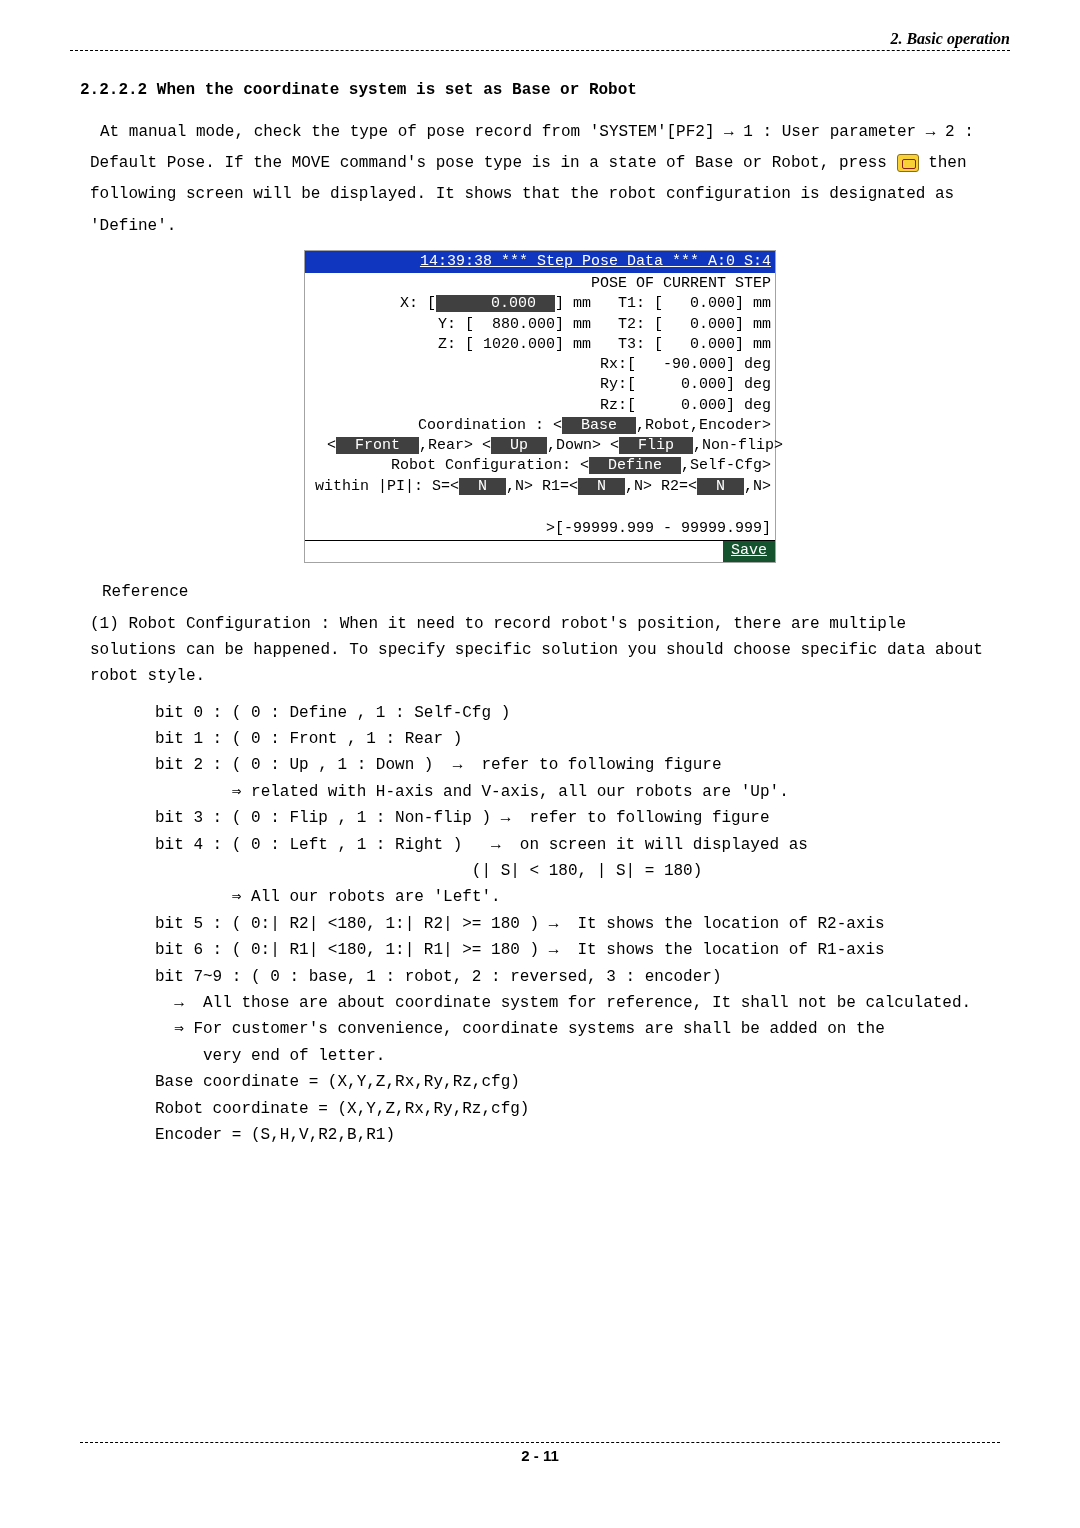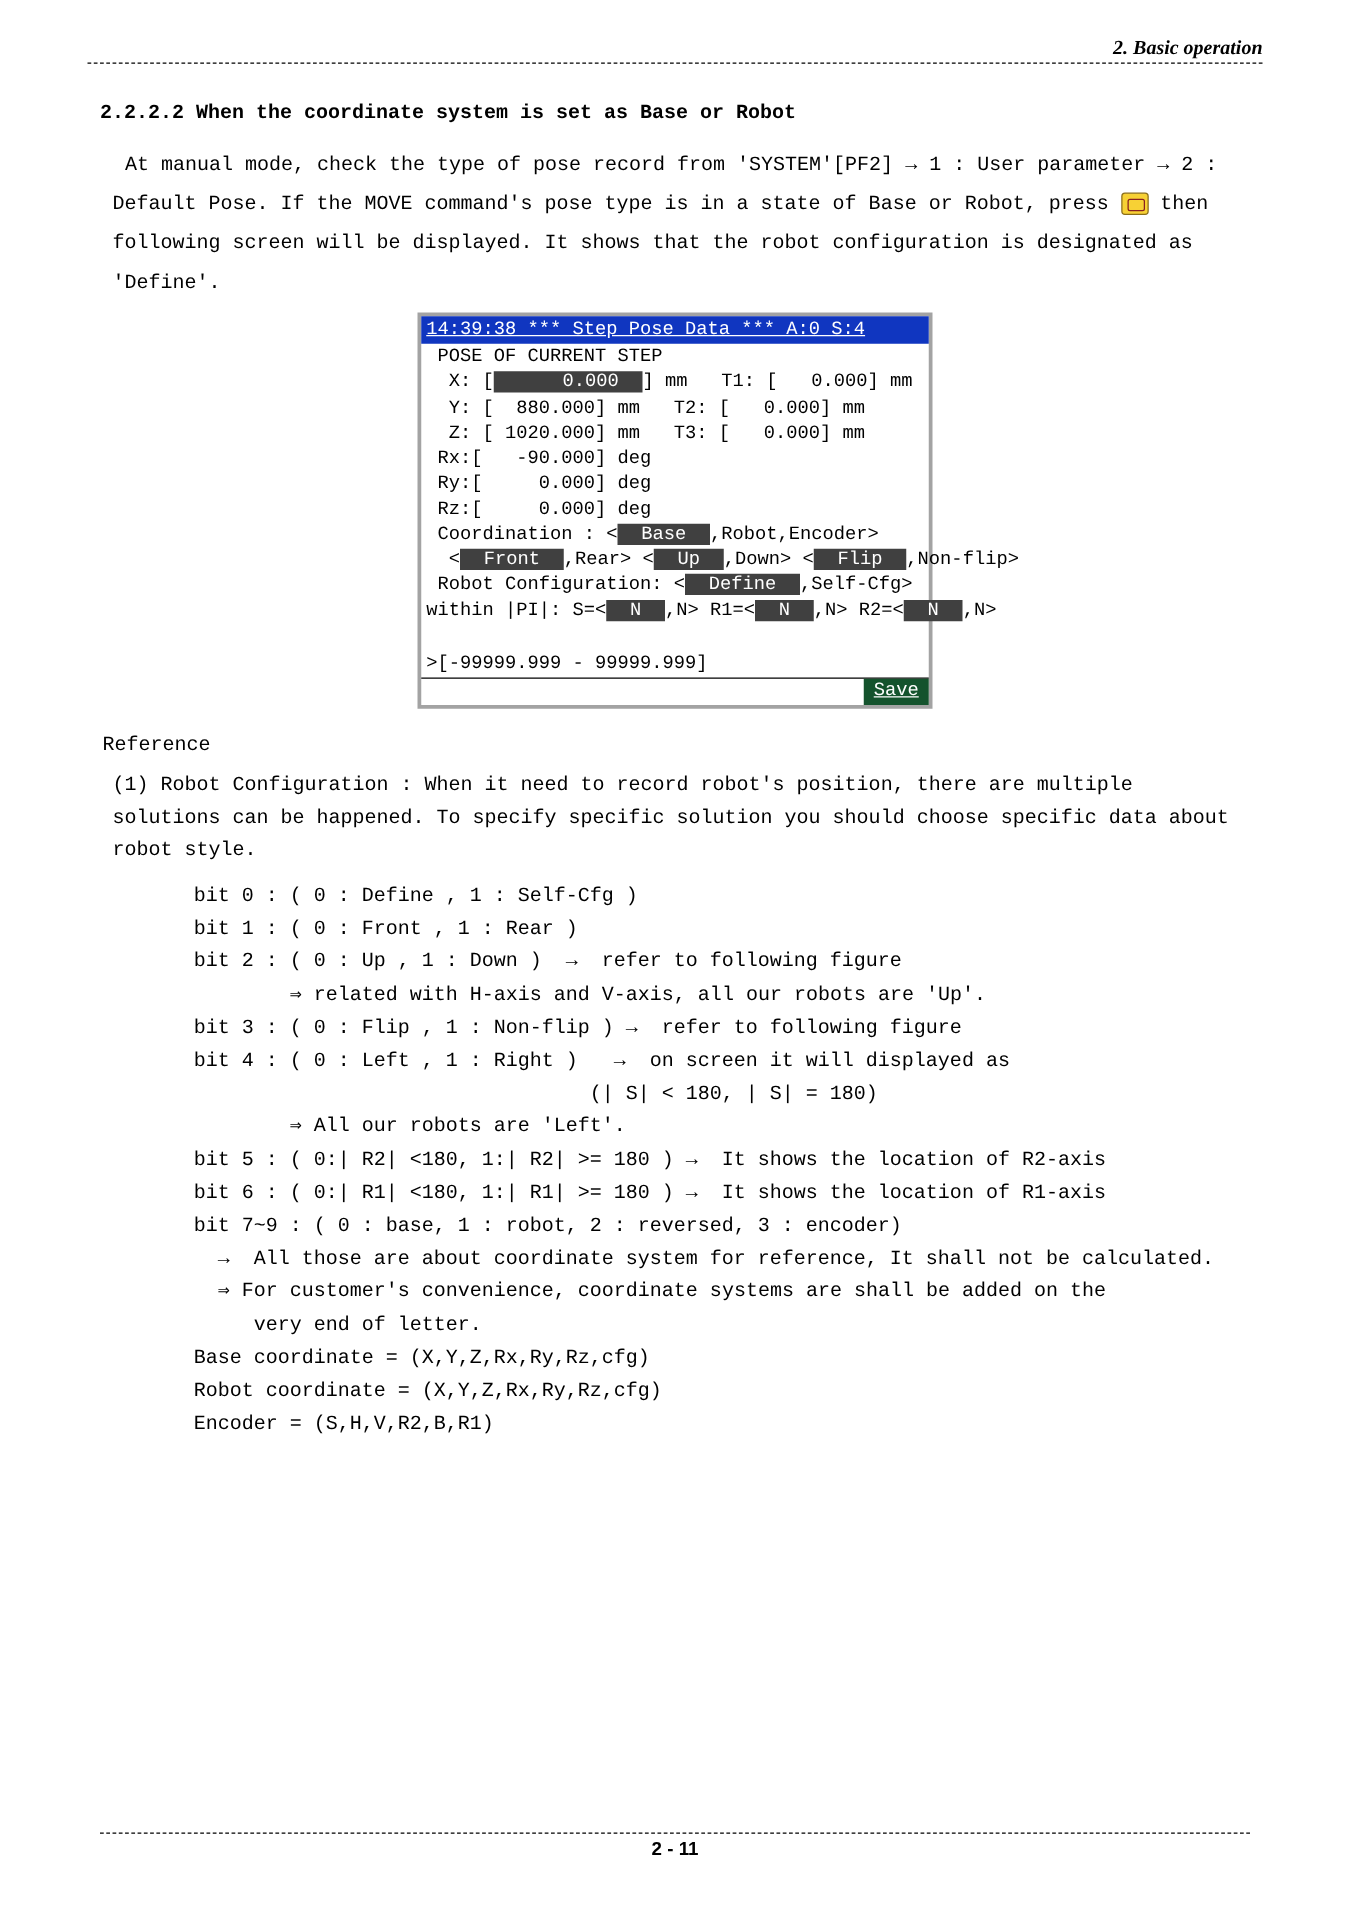--- a/index.html
+++ b/index.html
@@ -48,25 +48,26 @@
   }
   .icon-robot::after {
     content: "";
     position: absolute;
     left: 4px; top: 4px;
     width: 12px; height: 8px;
     border: 1.5px solid #8a2020;
     border-radius: 2px;
   }
   .screen {
-    width: 412px;
+    width: 472px;
     margin: 10px auto 20px auto;
-    border: 3px solid #a3a3a3;
+    border: 1px solid #a3a3a3;
     font-size: 15px;
     line-height: 1.35;
+    text-align: right;
   }
   .bar {
     background: #1036c0;
     color: #fff;
     padding: 1px 4px;
     text-decoration: underline;
   }
   .body-sc { padding: 1px 4px; }
   .row { white-space: pre; font-family: "Courier New", monospace;}
   .inv {
@@ -77,33 +78,33 @@
   .bottom {
     display: flex;
     justify-content: flex-end;
     border-top: 1px solid #000;
   }
   .save {
     background: #14532d; color:#fff;
     padding: 0 8px;
     text-decoration: underline;
   }
-  .ref { margin: 4px 0 10px 12px; }
+  .ref { margin: 4px 0 10px 32px; }
   .body-text {
     margin: 10px 20px 10px 20px;
     line-height: 1.65;
   }
   .bits {
     margin-left: 85px;
     line-height: 1.65;
     white-space: pre-wrap;
   }
   .footer-line {
     position: absolute;
-    bottom: 40px;
+    bottom: 64px;
     left: 80px; right: 80px;
     border-top: 1px dashed #000;
     text-align: center;
     padding-top: 4px;
     font-family: Arial, sans-serif;
     font-weight: bold;
     font-size: 15px;
   }
 </style>
 </head>

